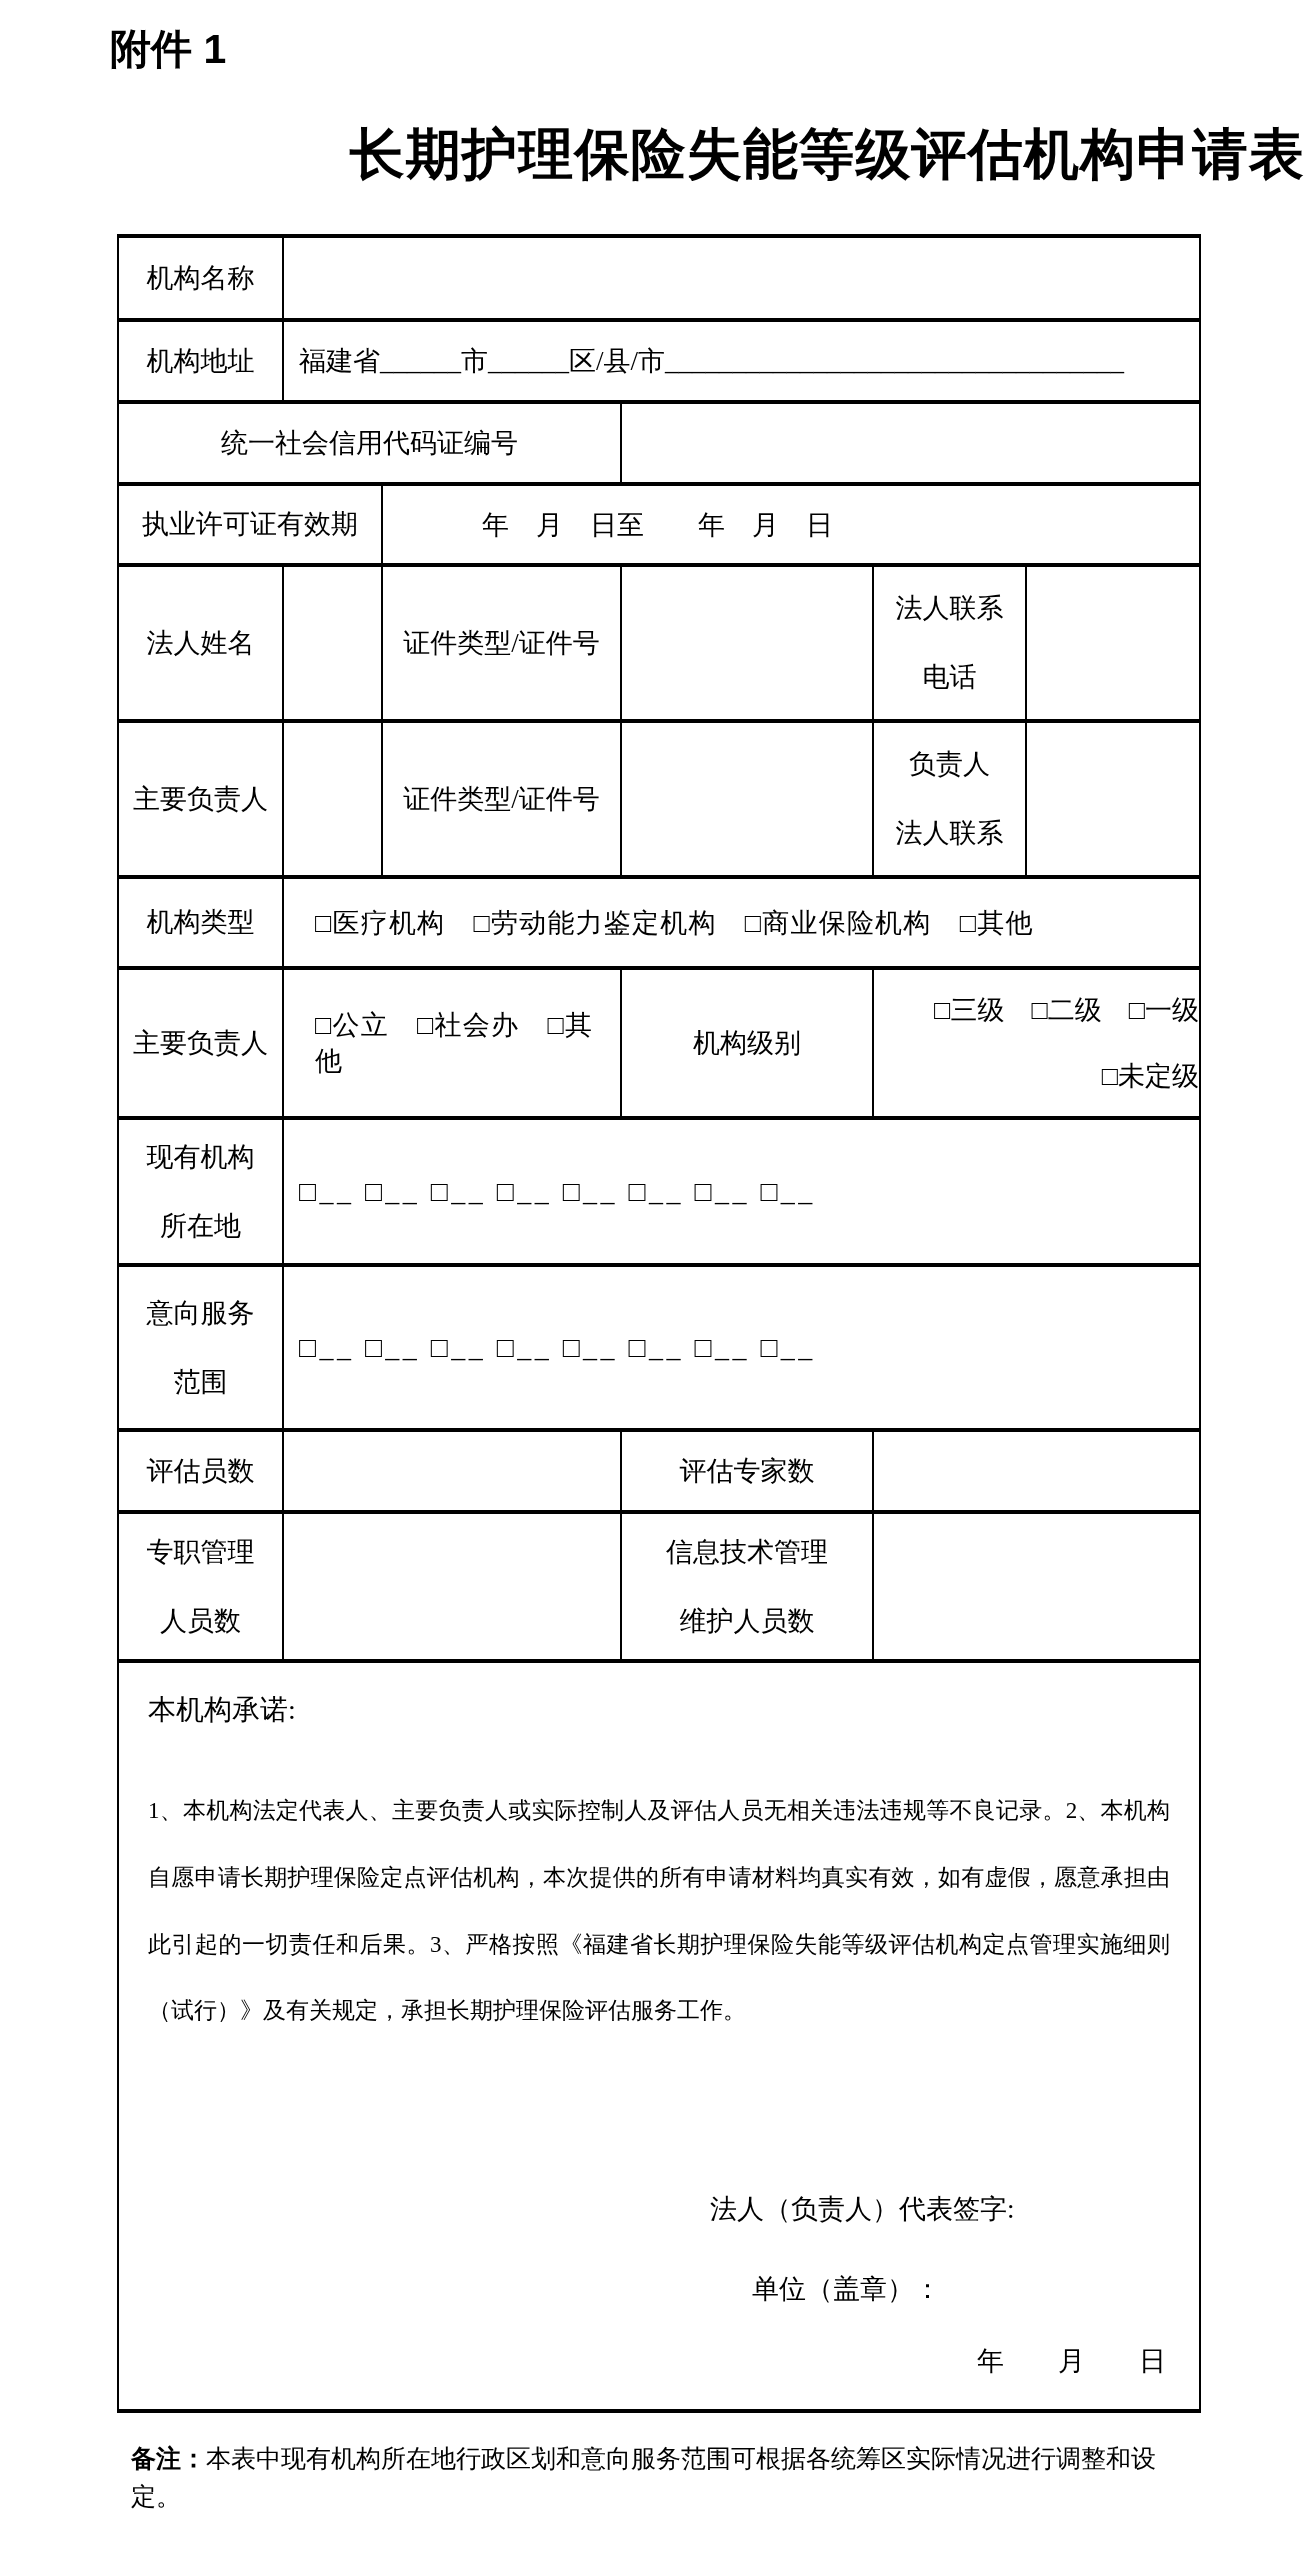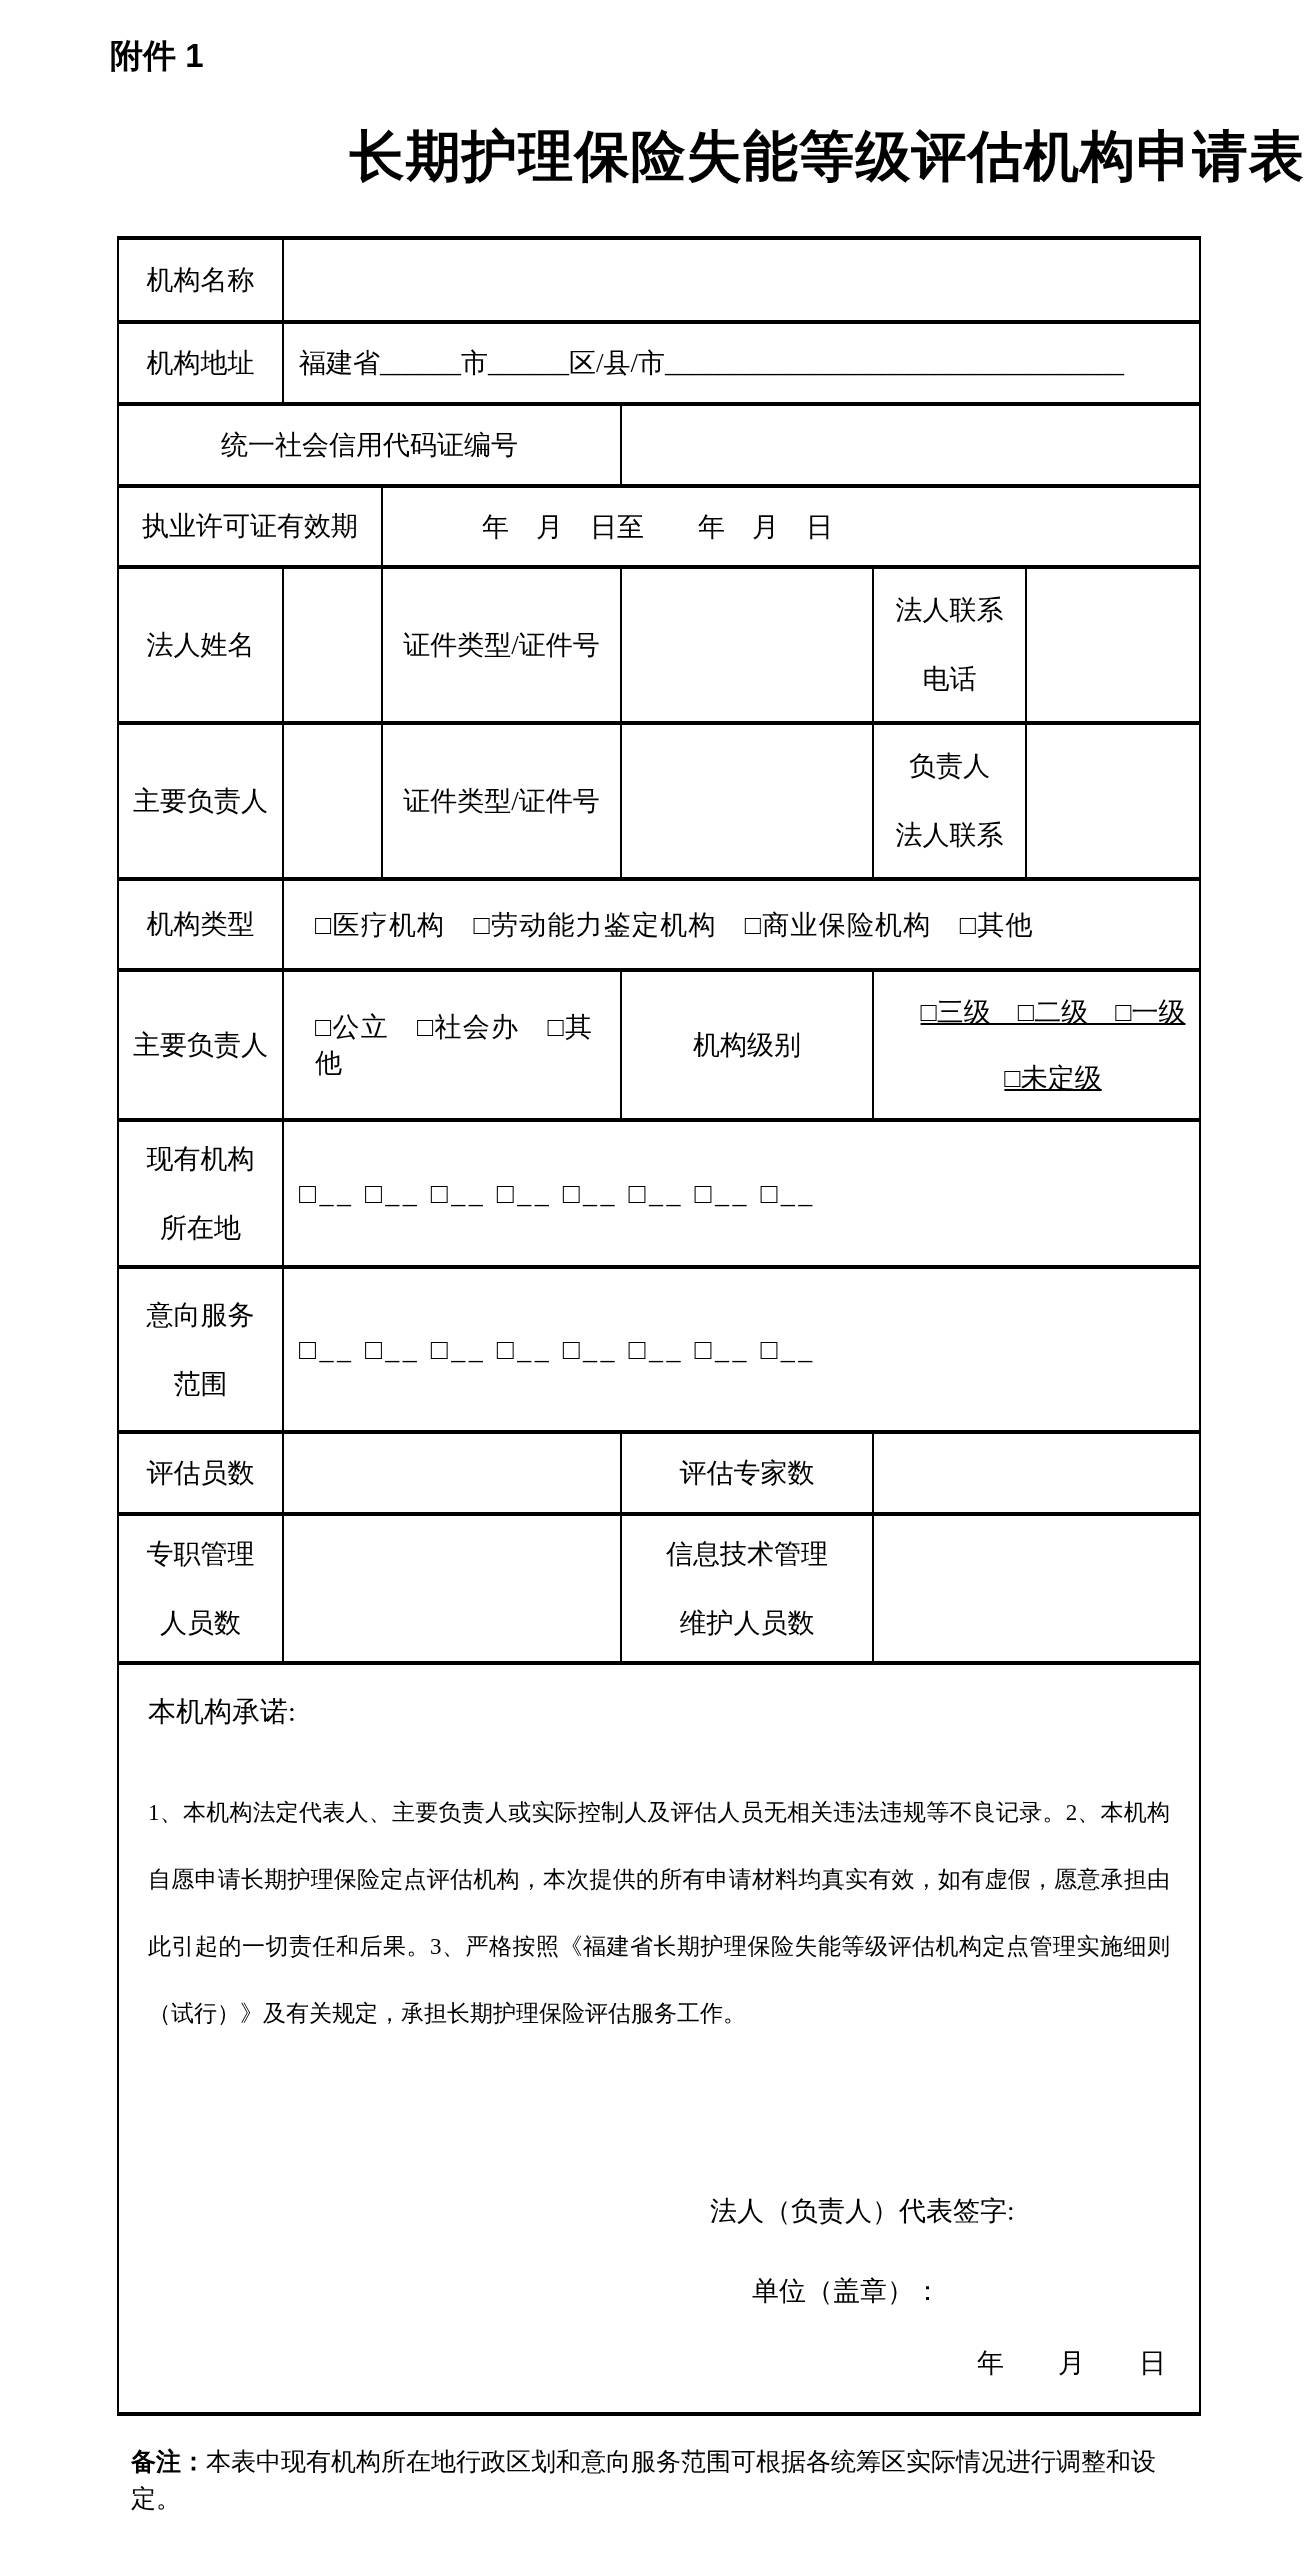--- a/index.html
+++ b/index.html
@@ -3,23 +3,23 @@
 <meta charset="utf-8">
 <style>
   html, body { margin:0; padding:0; }
   body {
     width:1305px; height:2576px;
     background:#ffffff; color:#000000;
     font-family:"Liberation Serif","DejaVu Serif",serif;
     position:relative;
   }
   .attachment {
-    padding-top:38px; margin-left:110px;
+    padding-top:27px; margin-left:110px;
     font-family:"Liberation Sans","DejaVu Sans",sans-serif;
-    font-weight:bold; font-size:33px; line-height:1.1;
+    font-weight:bold; font-size:41px; line-height:1.1;
   }
   .title {
     margin:50px 0 0 0; text-align:right;
     font-size:55px; font-weight:bold; letter-spacing:1.2px; line-height:1.2;
   }
   table.app {
     border-collapse:collapse; table-layout:fixed;
     margin:46px 0 12px 117px; width:1082px;
   }
   td {
@@ -33,21 +33,21 @@
   }
   td.val { text-align:left; padding-left:15px; }
   td.fill { }
   .r1 td{height:80px;} .r2 td{height:78px;} .r3 td{height:78px;}
   .r4 td{height:77px;} .r5 td{height:152px;} .r6 td{height:152px;}
   .r7 td{height:87px;} .r8 td{height:146px;} .r9 td{height:143px;}
   .r10 td{height:161px;} .r11 td{height:78px;} .r12 td{height:145px;}
   td.license-val { padding-left:99px; }
   td.opts { letter-spacing:1.2px;padding-left:31px; }
   td.boxes { font-size:28px; letter-spacing:3.5px; }
-  td.levels { white-space:pre-line; line-height:2.45; padding-left:33px; text-align:center;text-decoration:underline; }
+  td.levels { white-space:pre-line; line-height:2.45; padding-left:33px; text-align:right; }
   td.commit { vertical-align:top; padding:27px 29px 29px 29px; }
   .commit-heading { font-weight:normal; font-size:28px; line-height:1.4; }
   .commit-body {
     margin-top:49px; font-size:23px; line-height:2.9;
     text-align:justify; text-justify:inter-ideograph;
   }
   .sig { font-size:27px; line-height:1.4; }
   .sig1 { margin-top:146px; padding-left:562px; }
   .sig2 { margin-top:42px; padding-left:604px; }
   .sig3 { margin-top:34px; padding-left:829px; }

